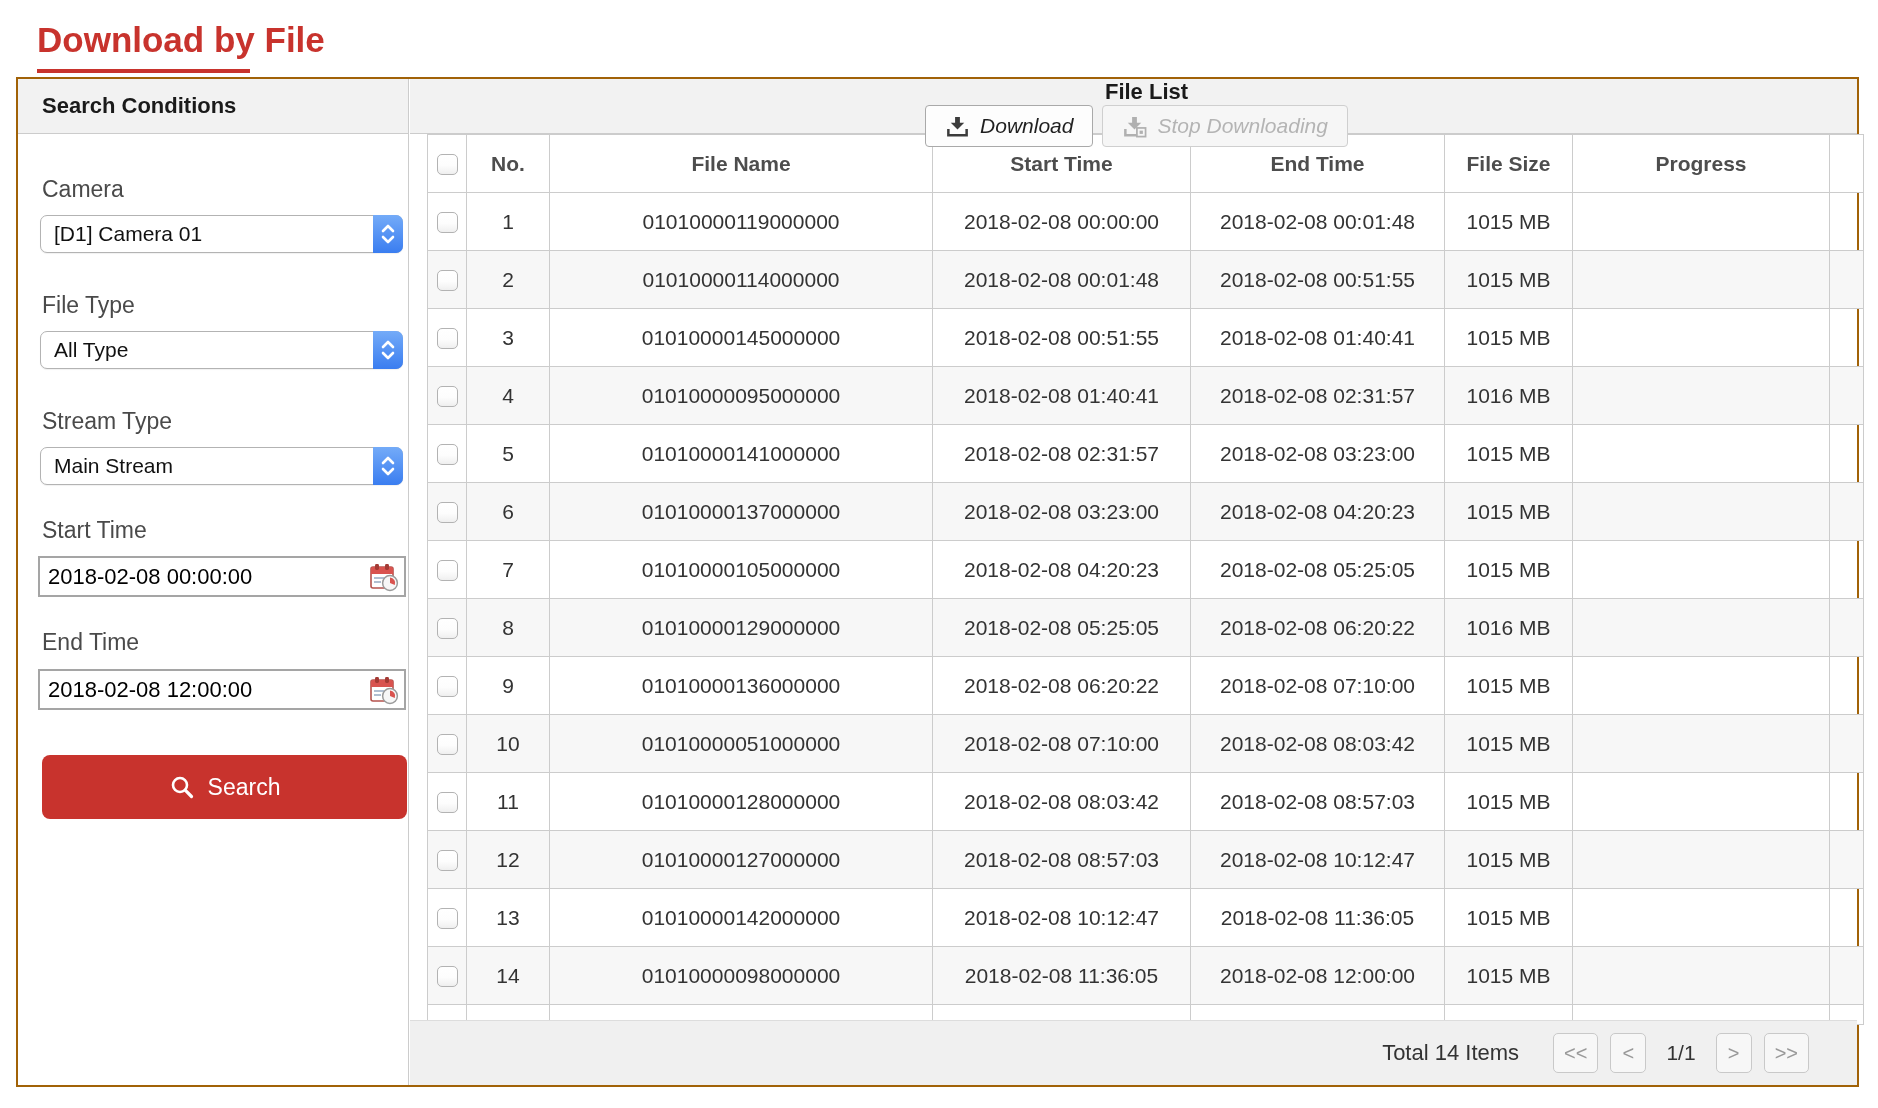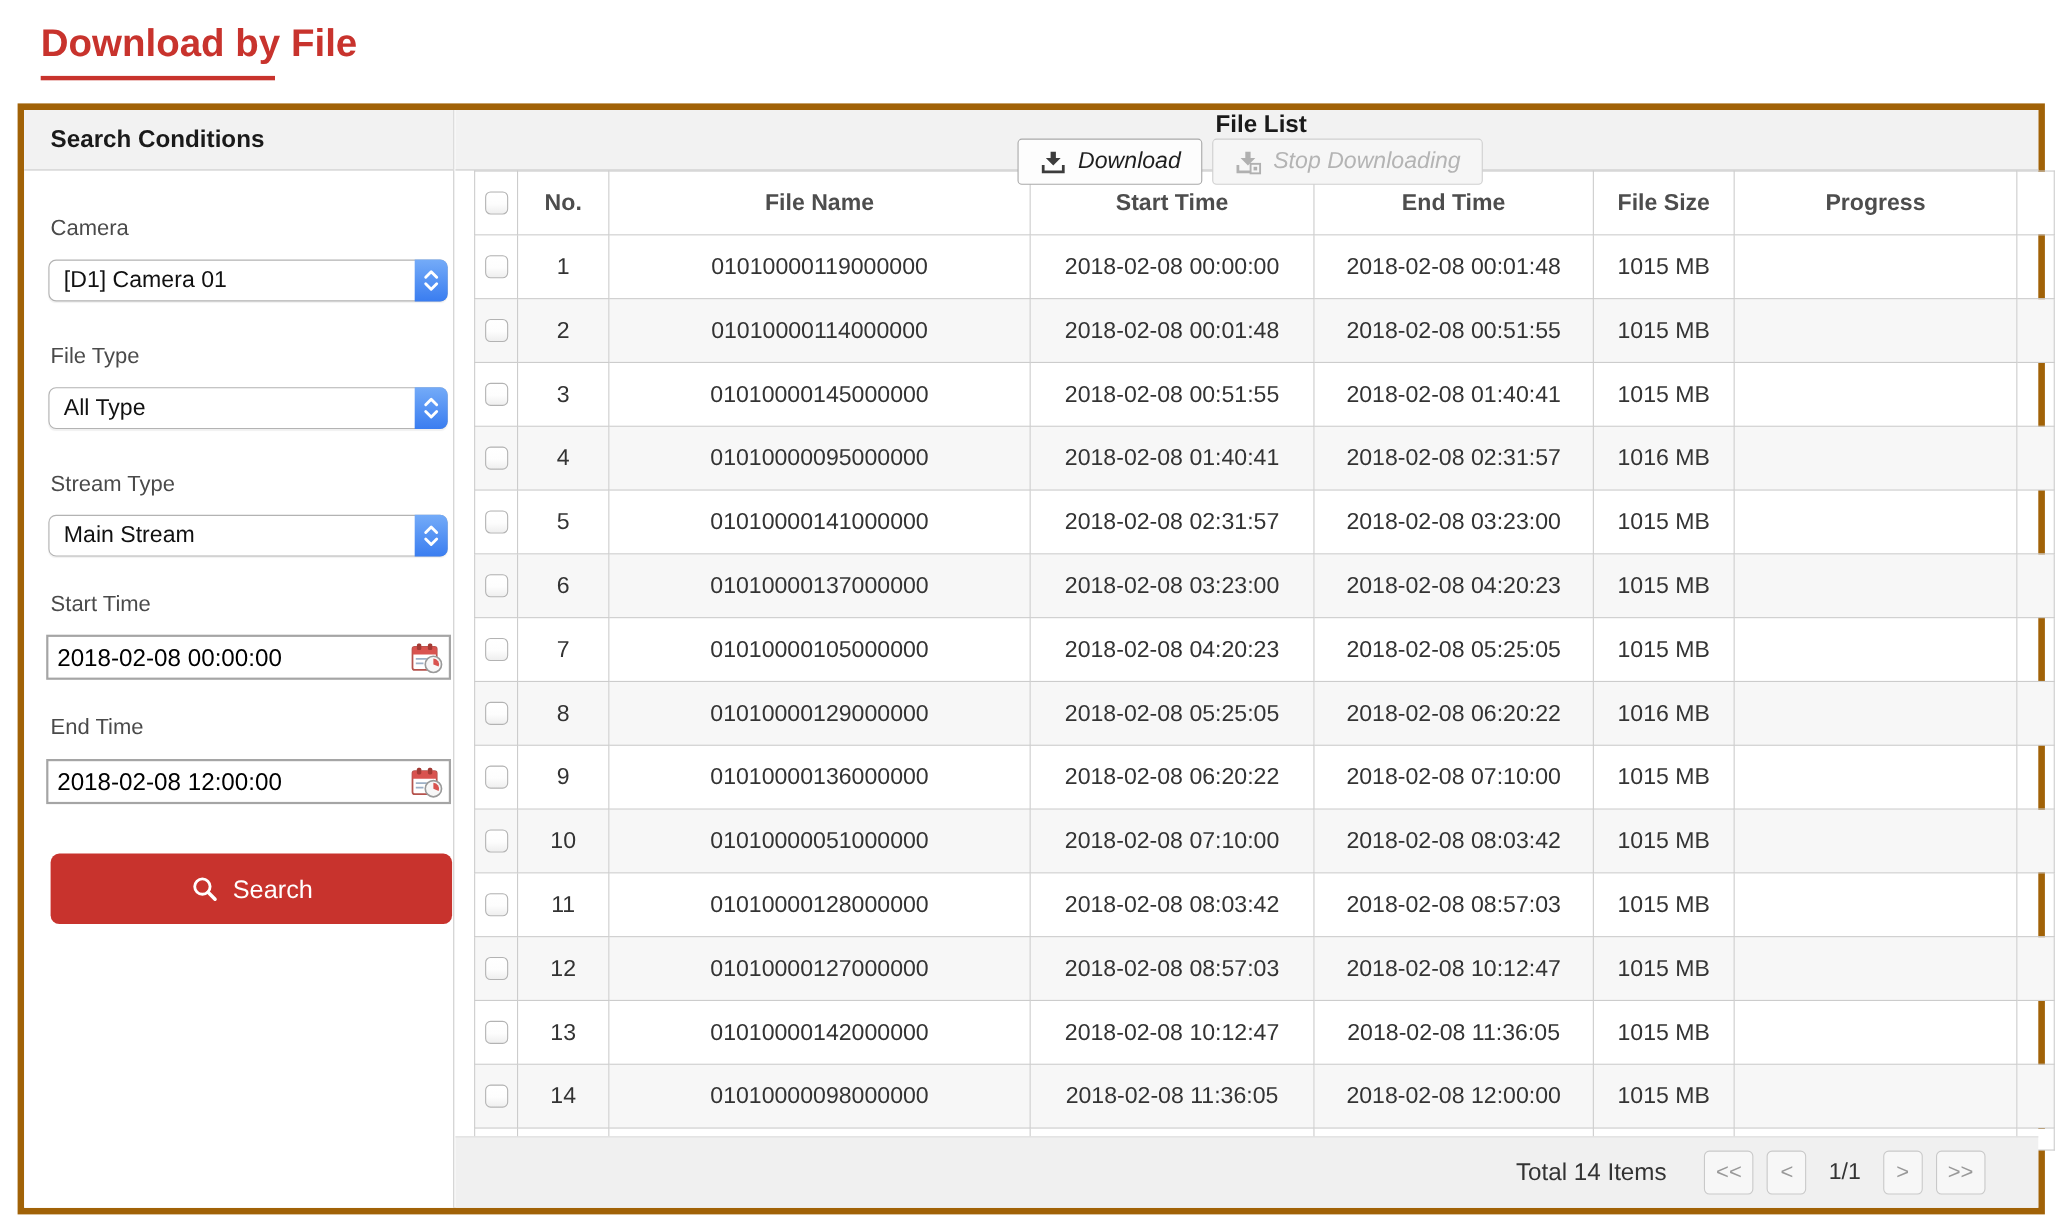--- a/index.html
+++ b/index.html
@@ -21,42 +21,42 @@
     position: absolute; left: 37px; top: 20px;
     font-size: 35px; font-weight: bold; color: var(--accent);
   }
   .title-underline {
     position: absolute; left: 37px; top: 69px;
     width: 213px; height: 4px; background: var(--accent);
   }
 
   
   .container {
-    position: absolute; left: 16px; top: 94px;
+    position: absolute; left: 16px; top: 77px;
     width: 1843px; height: 1010px;
-    border: 6px solid #a16207;
+    border: 2px solid #a16207;
     background: #fff;
   }
   .panel-header {
     height: 55px; background: var(--band);
     border-bottom: 1px solid var(--border);
     display: flex; align-items: center;
     font-size: 22px; font-weight: bold; color: #1a1a1a;
   }
 
   
   .sidebar {
     position: absolute; left: 0; top: 0; bottom: 0;
     width: 391px; border-right: 1px solid var(--border);
     background: #fff;
   }
   .sidebar .panel-header { padding-left: 24px; }
   .field-label {
     position: absolute; left: 24px;
-    font-size: 20px; color: #4a4a4a;
+    font-size: 23px; color: #4a4a4a;
   }
   .mac-select {
     position: absolute; left: 22px; width: 363px; height: 38px;
     background: #fff; border: 1px solid #b3b3b3; border-radius: 7px;
     font-size: 21px; color: #111;
     display: flex; align-items: center; padding-left: 13px;
     cursor: default;
     box-shadow: 0 1px 1px rgba(0,0,0,0.06);
   }
   .mac-select .spinner {

